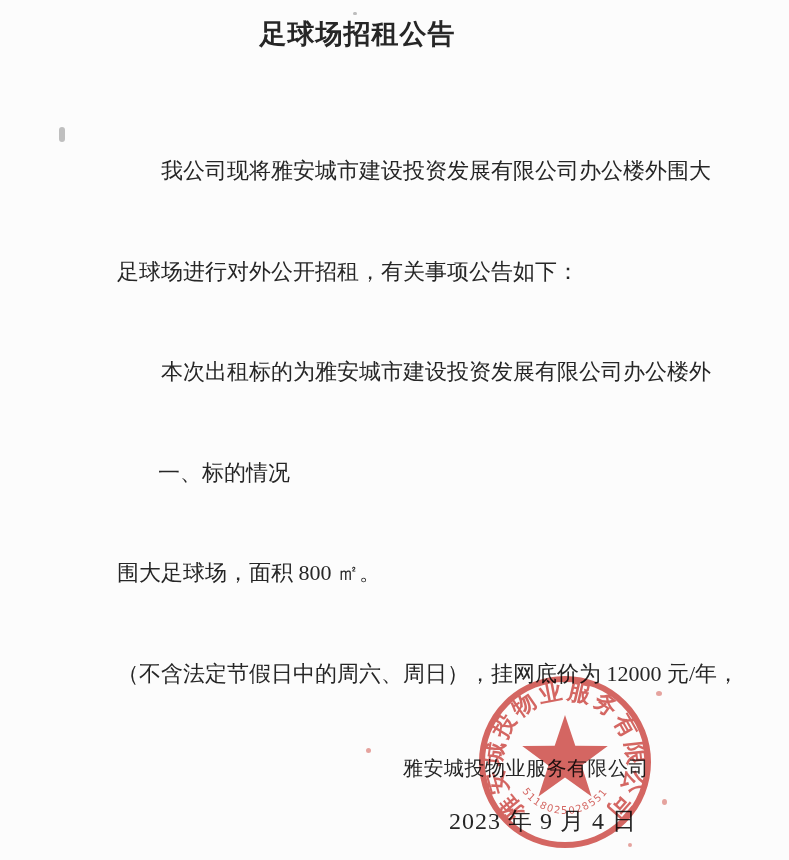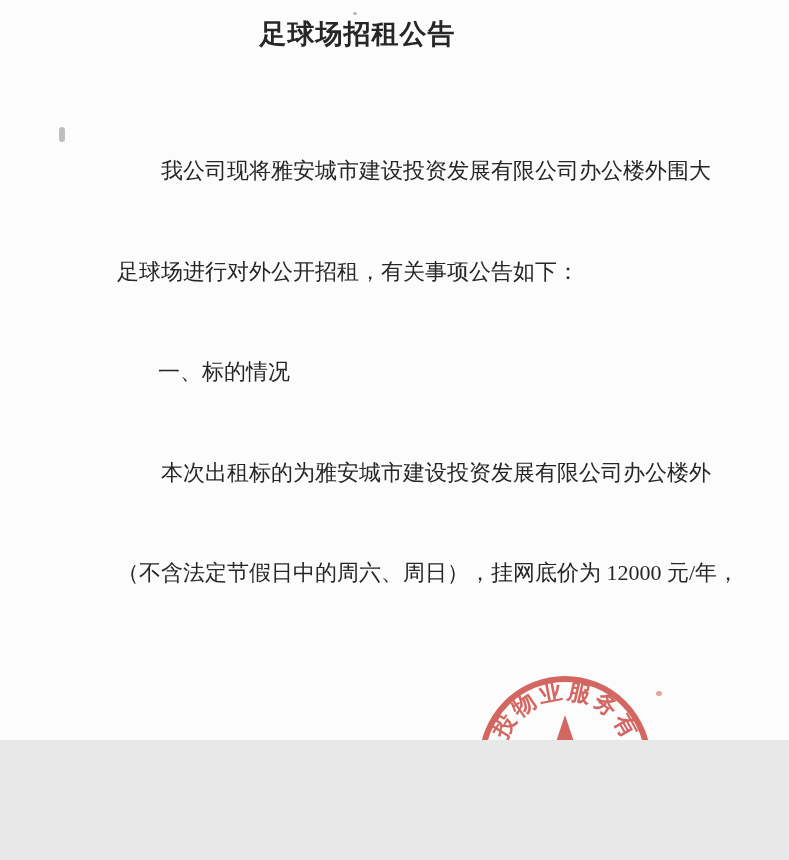--- a/index.html
+++ b/index.html
@@ -1,17 +1,17 @@
 <!DOCTYPE html>
 <html><head>
 <meta charset="utf-8">
 <style>
   html,body{margin:0;padding:0;background:#e8e8e8;}
   .page{
-    position:relative;width:789px;height:740px;background:#fcfcfc;
+    position:relative;width:789px;height:860px;background:#fcfcfc;
     font-family:"Liberation Serif","DejaVu Serif",serif;color:#262626;
     overflow:hidden;margin:0;
   }
   .title{
     position:absolute;top:16px;left:0;right:74px;text-align:center;
     font-size:27px;font-weight:700;letter-spacing:1px;
   }
   .doc{
     position:absolute;top:87px;left:117px;
     font-size:22px;line-height:33.5px;white-space:pre;
@@ -40,22 +40,23 @@
 </head>
 <body>
 
 <div class="page">
 
   <div class="title">足球场招租公告</div>
 
   <div class="doc">
     <div class="line l-para">我公司现将雅安城市建设投资发展有限公司办公楼外围大</div>
     <div class="line">足球场进行对外公开招租，有关事项公告如下：</div>
+    <div class="line l-para">本次出租标的为雅安城市建设投资发展有限公司办公楼外</div>
     <div class="line l-head">一、标的情况</div>
-    <div class="line l-para">本次出租标的为雅安城市建设投资发展有限公司办公楼外</div>
+    <div class="line">围大足球场，面积 800 ㎡。</div>
     <div class="line">（不含法定节假日中的周六、周日），挂网底价为 12000 元/年，</div>
     
     
     
     
     
     
     
     
     

